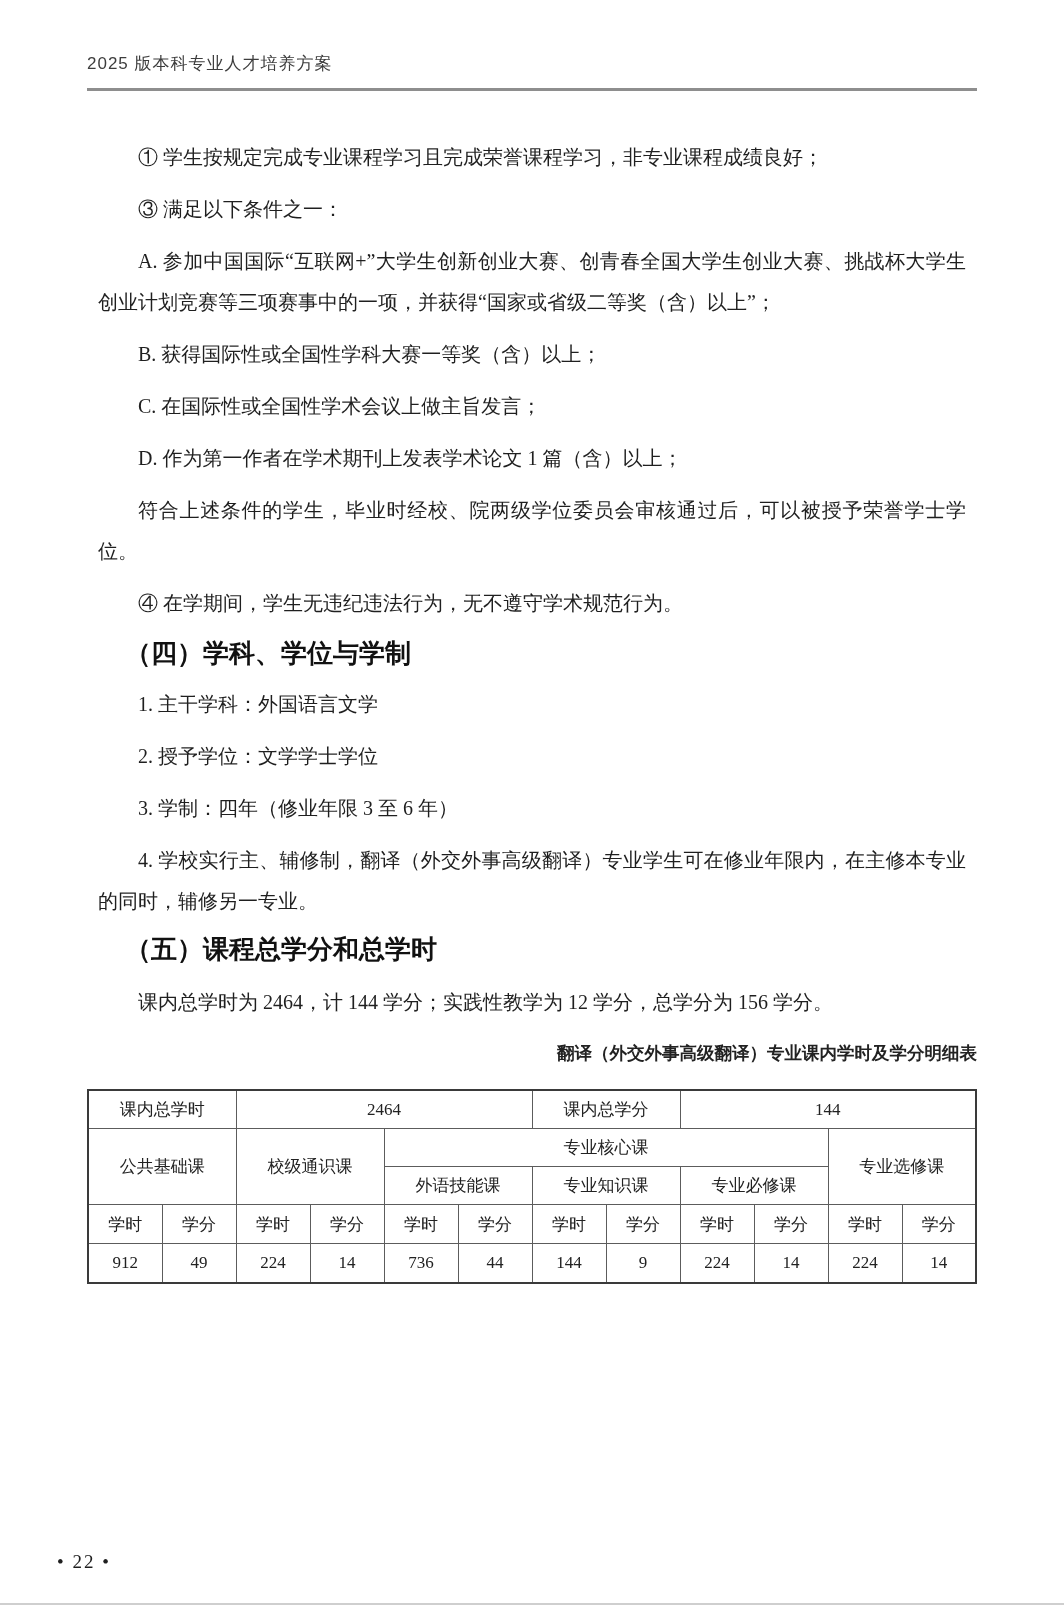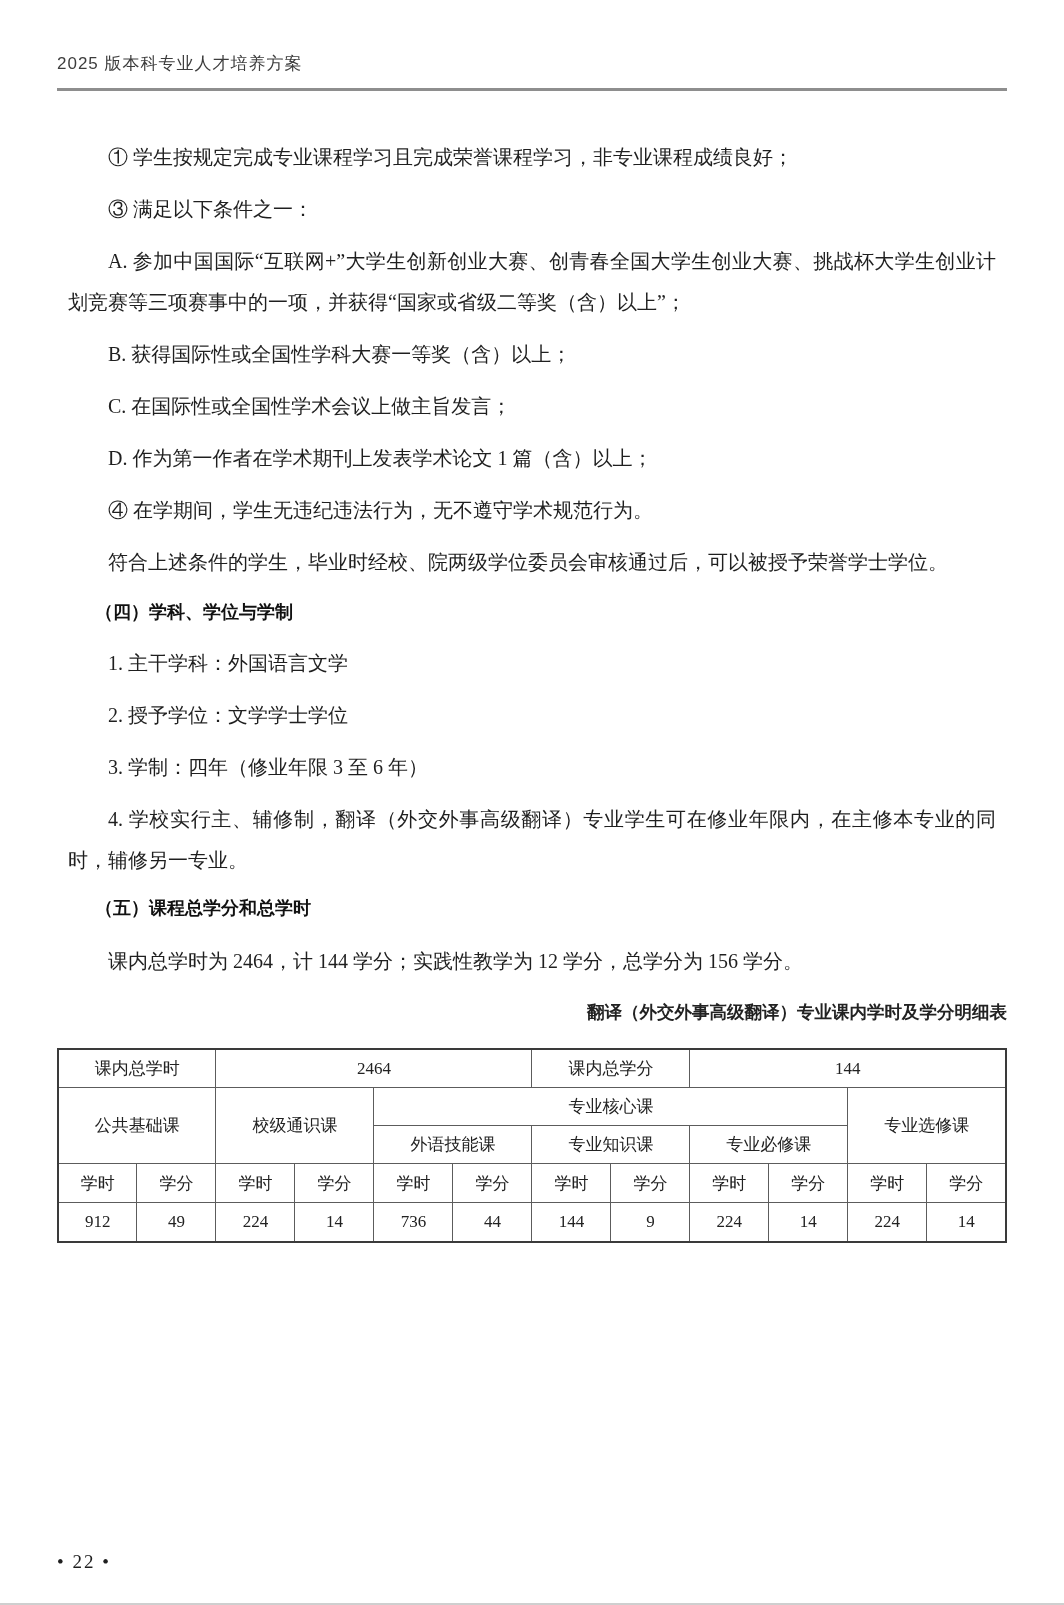--- a/index.html
+++ b/index.html
@@ -2,21 +2,21 @@
 <html><head>
 <meta charset="utf-8">
 <style>
   html, body { margin: 0; padding: 0; background: #ffffff; }
   .page {
     position: relative;
     width: 1064px;
     height: 1605px;
     background: #ffffff;
     box-sizing: border-box;
-    padding: 0 57px;
+    padding: 0 87px;
     overflow: hidden;
     font-family: "Liberation Serif", "DejaVu Serif", serif;
   }
   .page-header {
     padding-top: 52px;
     font-family: "Liberation Sans", "DejaVu Sans", sans-serif;
     font-size: 17px;
     letter-spacing: 1px;
     color: #3d3d3d;
   }
@@ -30,21 +30,21 @@
     font-size: 20px;
     line-height: 41px;
     margin: 11px;
     text-indent: 2em;
     text-align: justify;
     color: #1f1f1f;
   }
   .heading {
     font-family: "Liberation Sans", "DejaVu Sans", sans-serif;
     font-weight: 700;
-    font-size: 18px;
+    font-size: 26px;
     line-height: 30px;
     margin: 14px 0 0 0;
     padding-left: 38px;
     color: #111111;
   }
   .items { margin-top: 16px; }
   .heading-five { margin-top: 12px; }
   .credits-para { margin-top: 18px; }
   .table-title {
     margin-top: 18px;
@@ -98,22 +98,22 @@
   <div class="page-header">2025 版本科专业人才培养方案</div>
   <div class="header-rule"></div>
 
   <div class="conditions">
     <p class="para">① 学生按规定完成专业课程学习且完成荣誉课程学习，非专业课程成绩良好；</p>
     <p class="para">③ 满足以下条件之一：</p>
     <p class="para">A. 参加中国国际“互联网+”大学生创新创业大赛、创青春全国大学生创业大赛、挑战杯大学生创业计划竞赛等三项赛事中的一项，并获得“国家或省级二等奖（含）以上”；</p>
     <p class="para">B. 获得国际性或全国性学科大赛一等奖（含）以上；</p>
     <p class="para">C. 在国际性或全国性学术会议上做主旨发言；</p>
     <p class="para">D. 作为第一作者在学术期刊上发表学术论文 1 篇（含）以上；</p>
+    <p class="para">符合上述条件的学生，毕业时经校、院两级学位委员会审核通过后，可以被授予荣誉学士学位。</p>
     <p class="para">④ 在学期间，学生无违纪违法行为，无不遵守学术规范行为。</p>
-    <p class="para">符合上述条件的学生，毕业时经校、院两级学位委员会审核通过后，可以被授予荣誉学士学位。</p>
   </div>
 
   <h2 class="heading">（四）学科、学位与学制</h2>
   <div class="items">
     <p class="para">1. 主干学科：外国语言文学</p>
     <p class="para">2. 授予学位：文学学士学位</p>
     <p class="para">3. 学制：四年（修业年限 3 至 6 年）</p>
     <p class="para">4. 学校实行主、辅修制，翻译（外交外事高级翻译）专业学生可在修业年限内，在主修本专业的同时，辅修另一专业。</p>
   </div>
 

